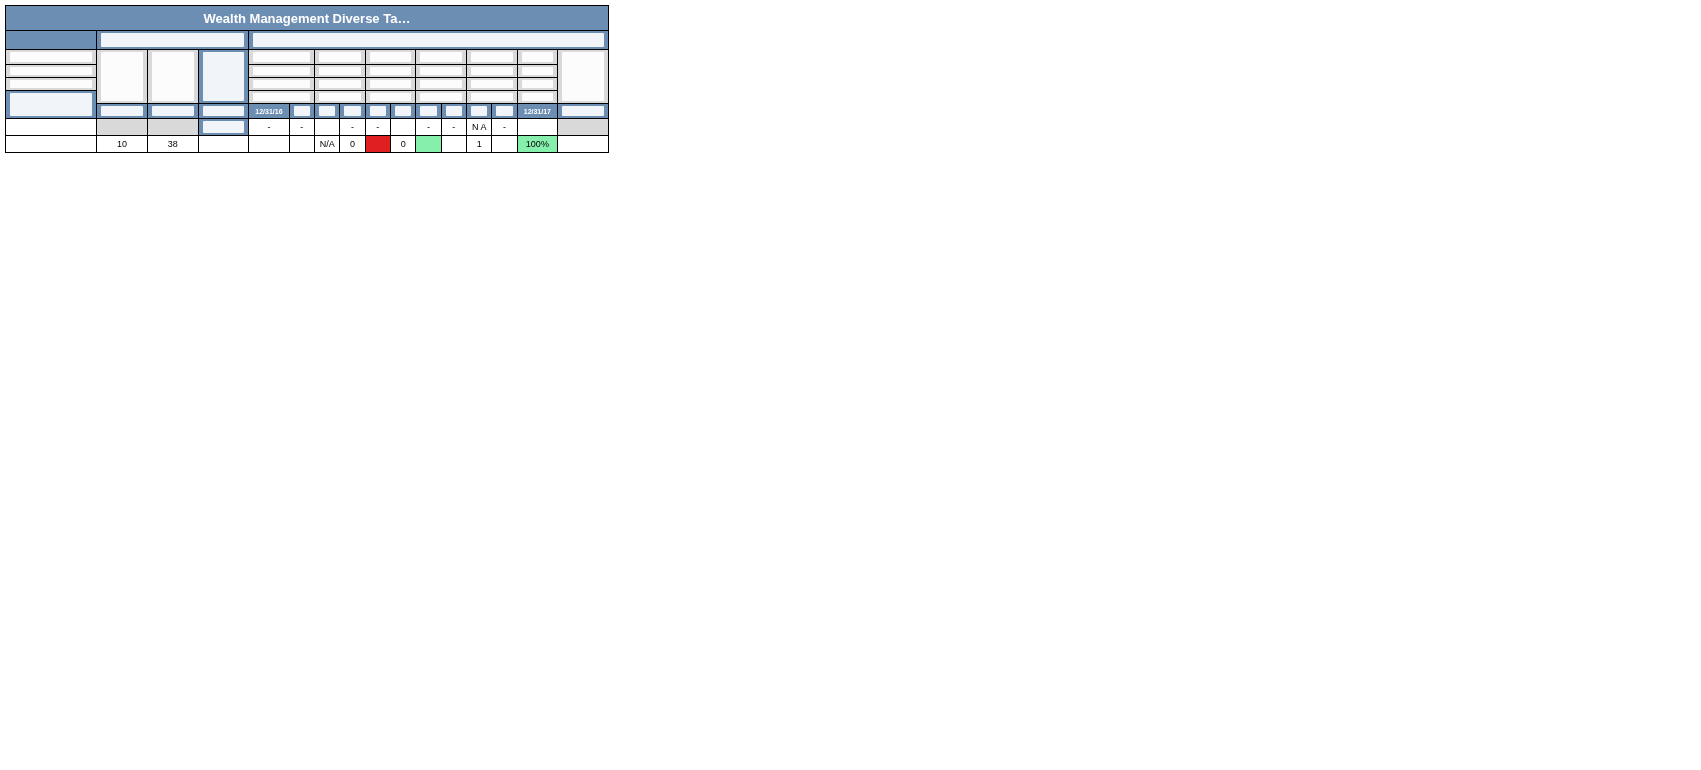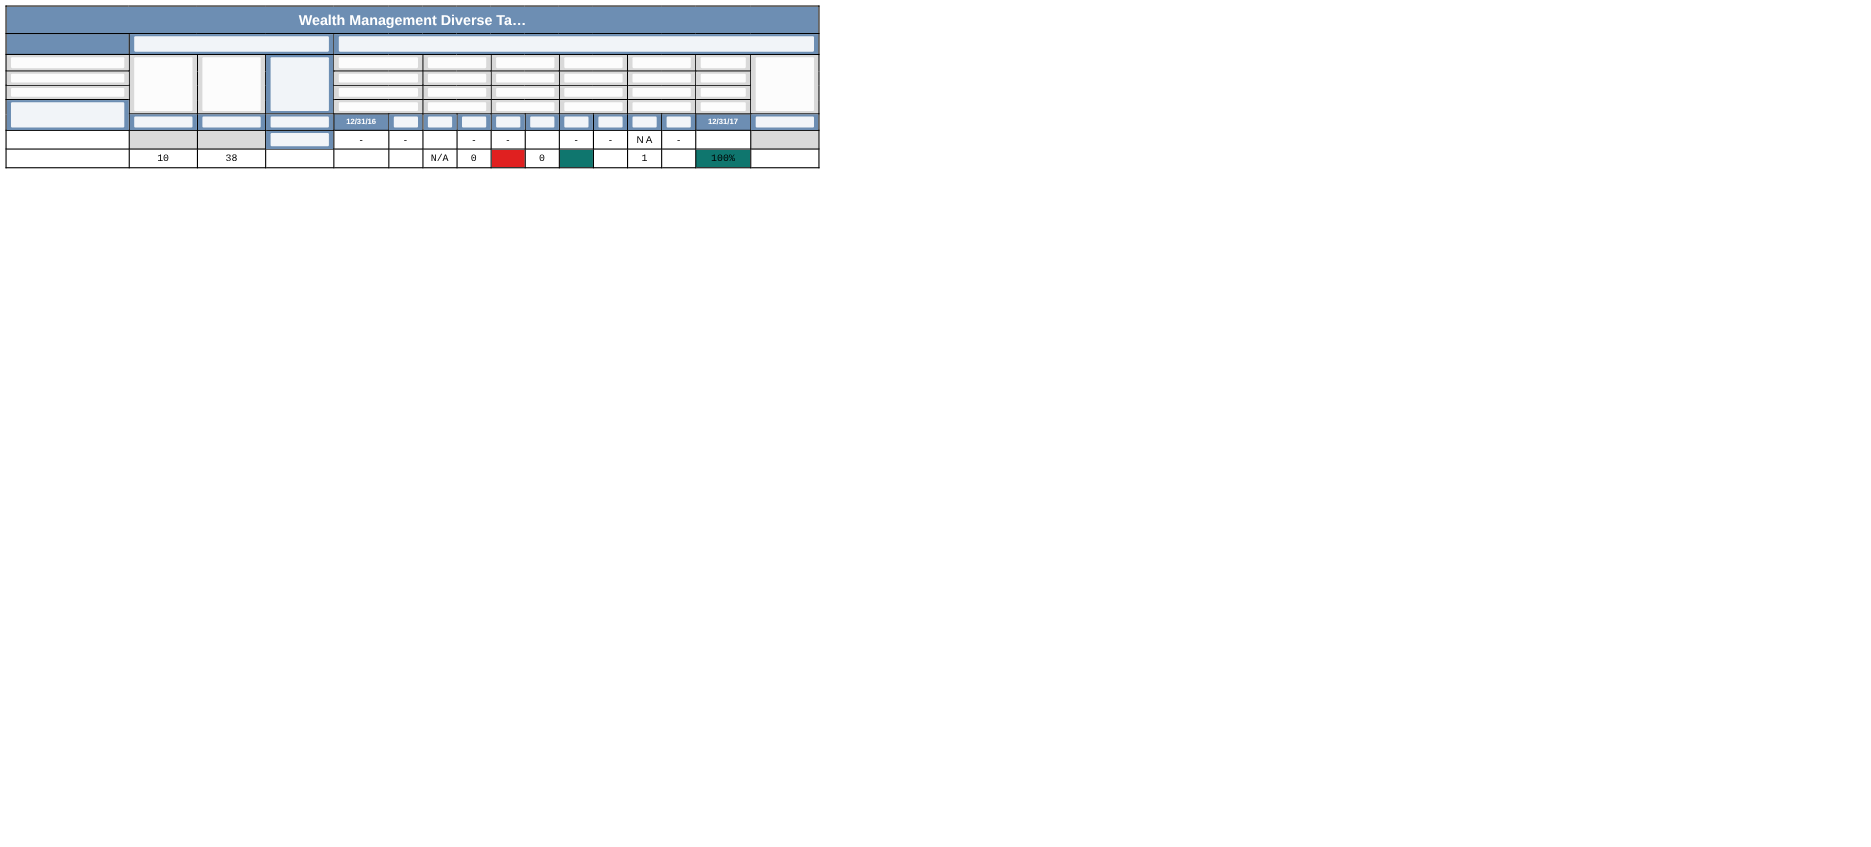--- a/index.html
+++ b/index.html
@@ -7,21 +7,21 @@
     padding: 0;
     width: 1701px;
     height: 770px;
     background: #ffffff;
     font-family: Arial, Helvetica, sans-serif;
     font-size: 10px;
     color: #000;
   }
   .sheet {
     position: relative;
-    width: 740px;
+    width: 604px;
     margin: 5px 0 0 5px;
   }
   table.grid {
     border-collapse: collapse;
     table-layout: fixed;
     width: 100%;
   }
   table.grid td, table.grid th {
     border: 1px solid #000;
     padding: 1px 2px;
@@ -39,21 +39,21 @@
     background: #d9d9d9;
     color: #000;
   }
   .hdr-deepblue {
     background: #6d8eb3;
     color: #fff;
     font-weight: bold;
   }
   .cell-white { background: #ffffff; }
   .cell-grey  { background: #d9d9d9; }
-  .cell-green { background: #0f766e; color:#000; }
+  .cell-green { background: #86efac; color:#000; }
   .cell-red   { background: #e02020; color:#000; }
   .title-row td {
     font-size: 13px;
     font-weight: bold;
     height: 22px;
   }
   .section-row td {
     height: 16px;
     font-size: 10px;
   }
@@ -185,21 +185,21 @@
     <td class="cell-white">-</td>
     <td class="cell-white"></td>
     <td class="cell-white">-</td>
     <td class="cell-white">-</td>
     <td class="cell-white">N A</td>
     <td class="cell-white">-</td>
     <td class="cell-white"></td>
     <td class="cell-grey"></td>
   </tr>
 
-  <tr class="data-row" style="height:10px;font-family:Liberation Mono, monospace;">
+  <tr class="data-row" style="height:10px;">
     <td class="cell-white"></td>
     <td class="cell-white">10</td>
     <td class="cell-white">38</td>
     <td class="cell-white"></td>
     <td class="cell-white"></td>
     <td class="cell-white"></td>
     <td class="cell-white">N/A</td>
     <td class="cell-white">0</td>
     <td class="cell-red"></td>
     <td class="cell-white">0</td>

